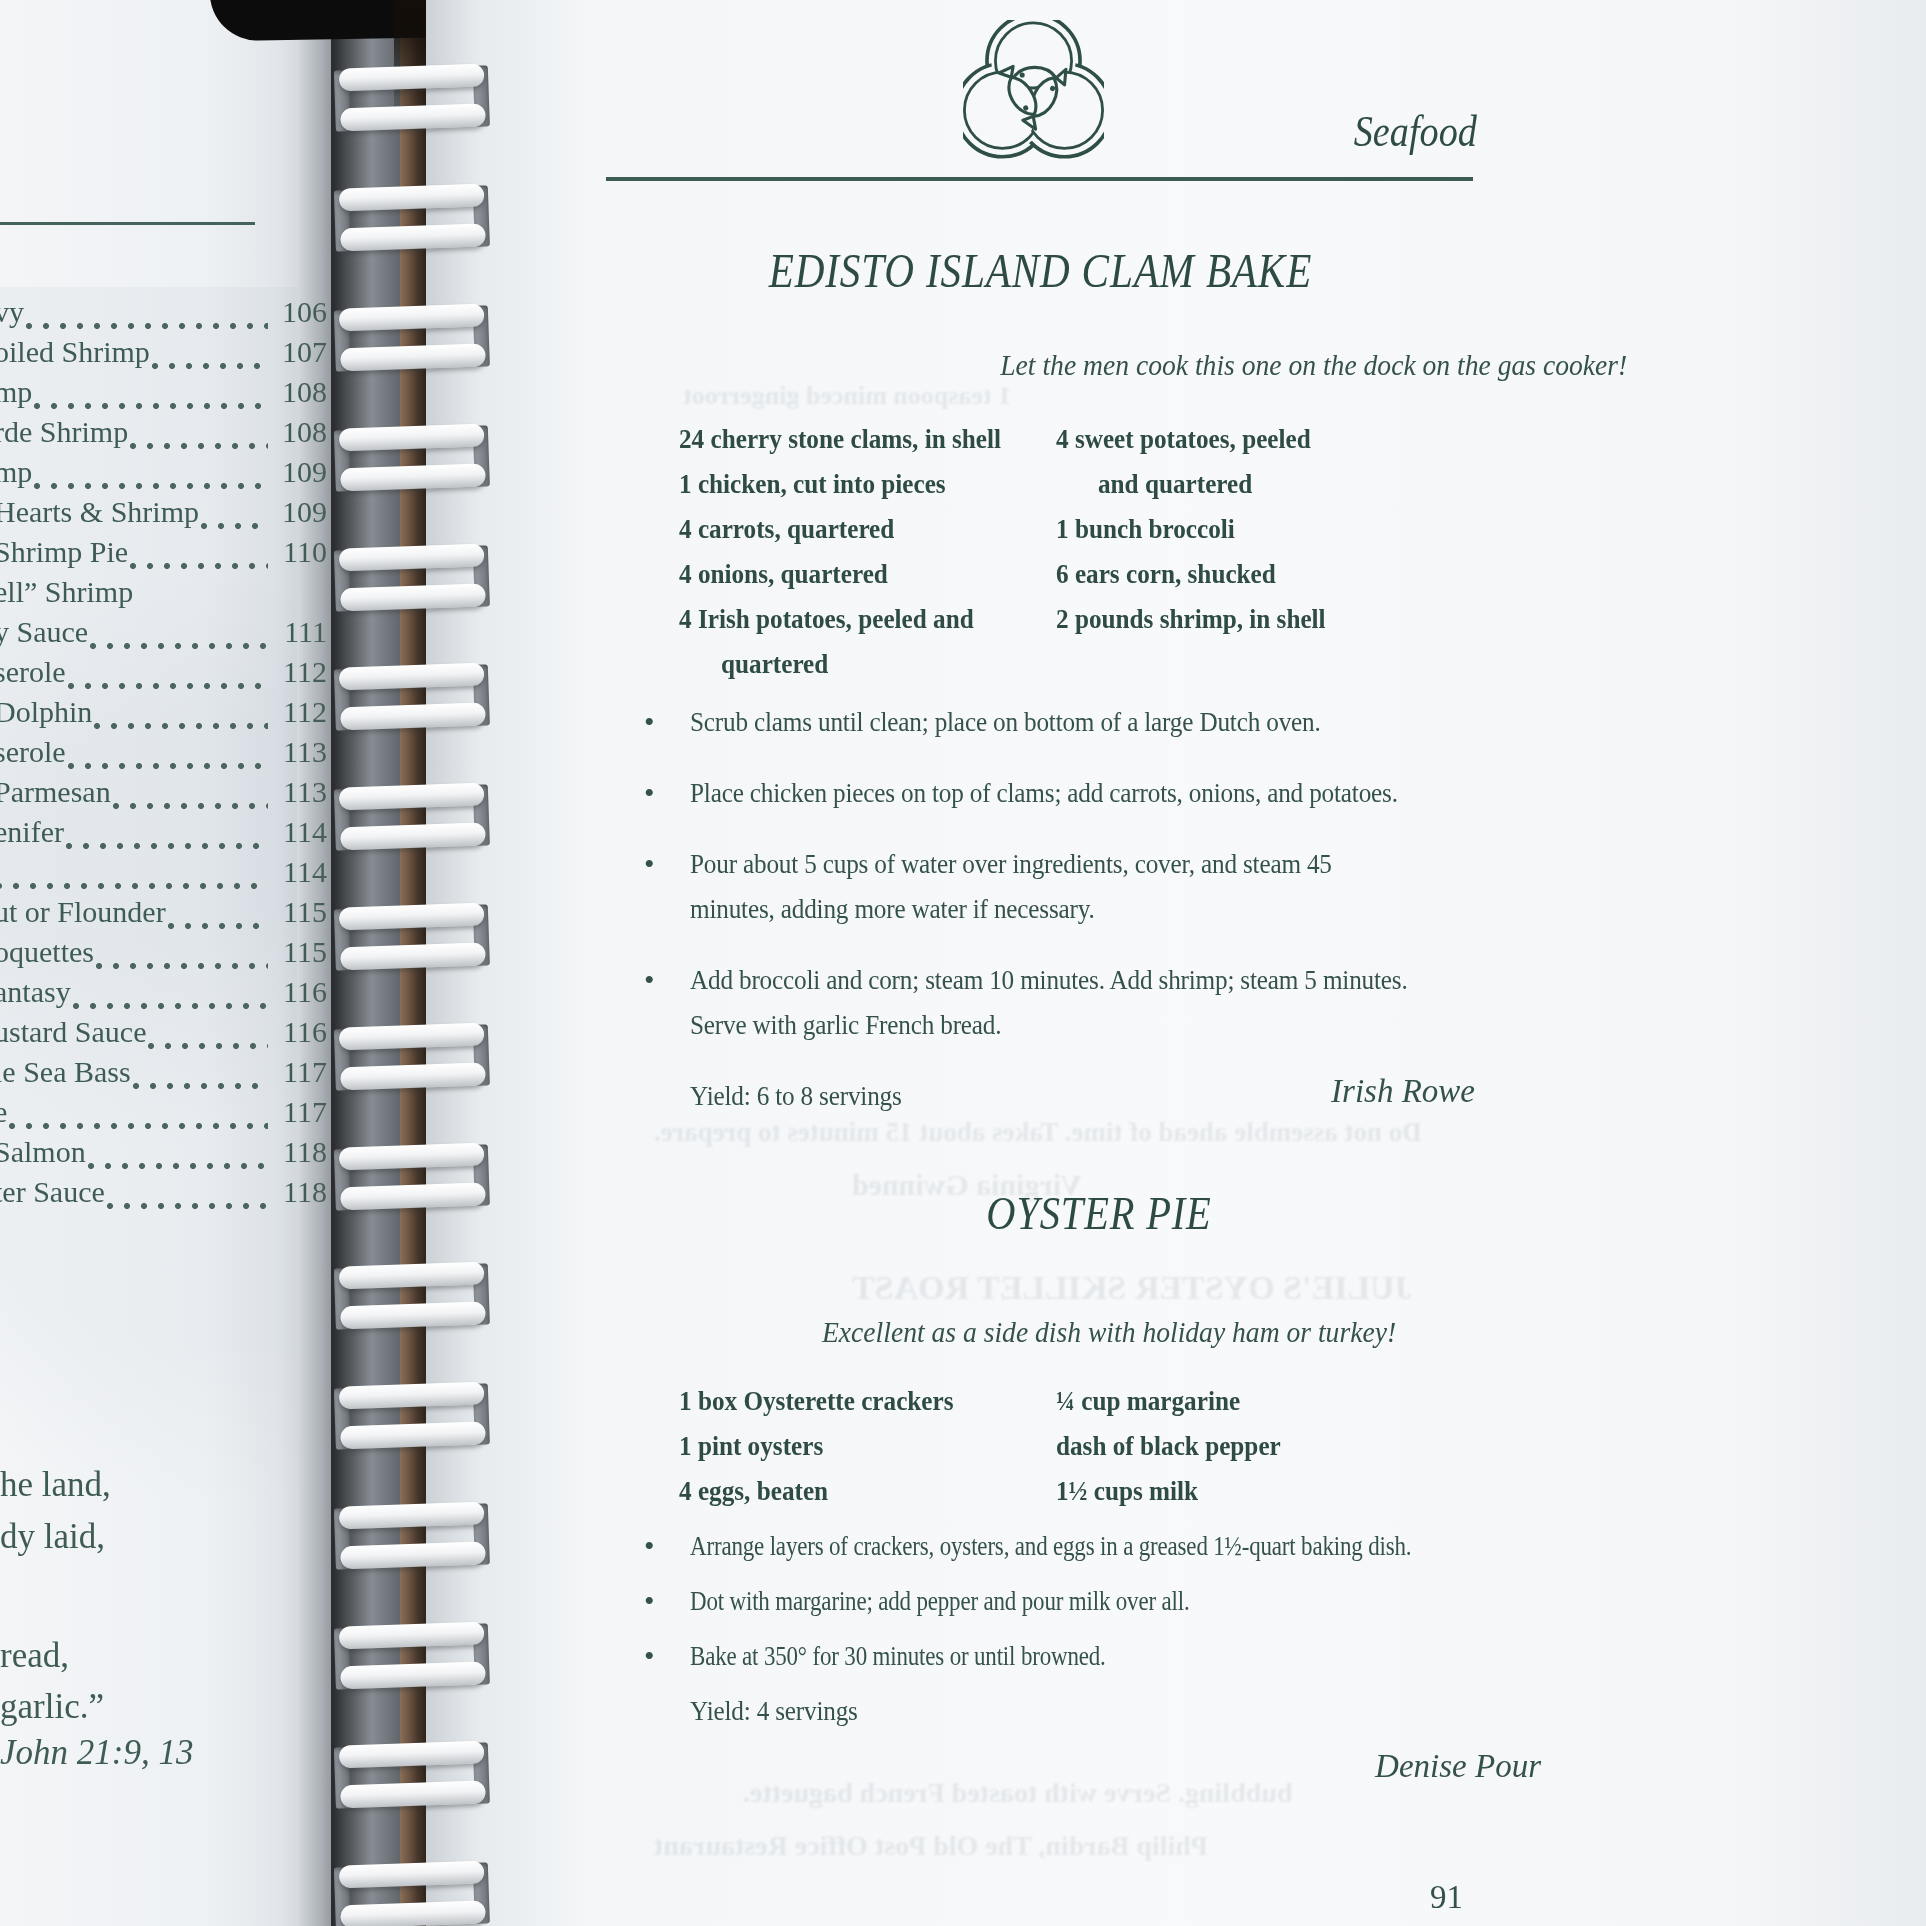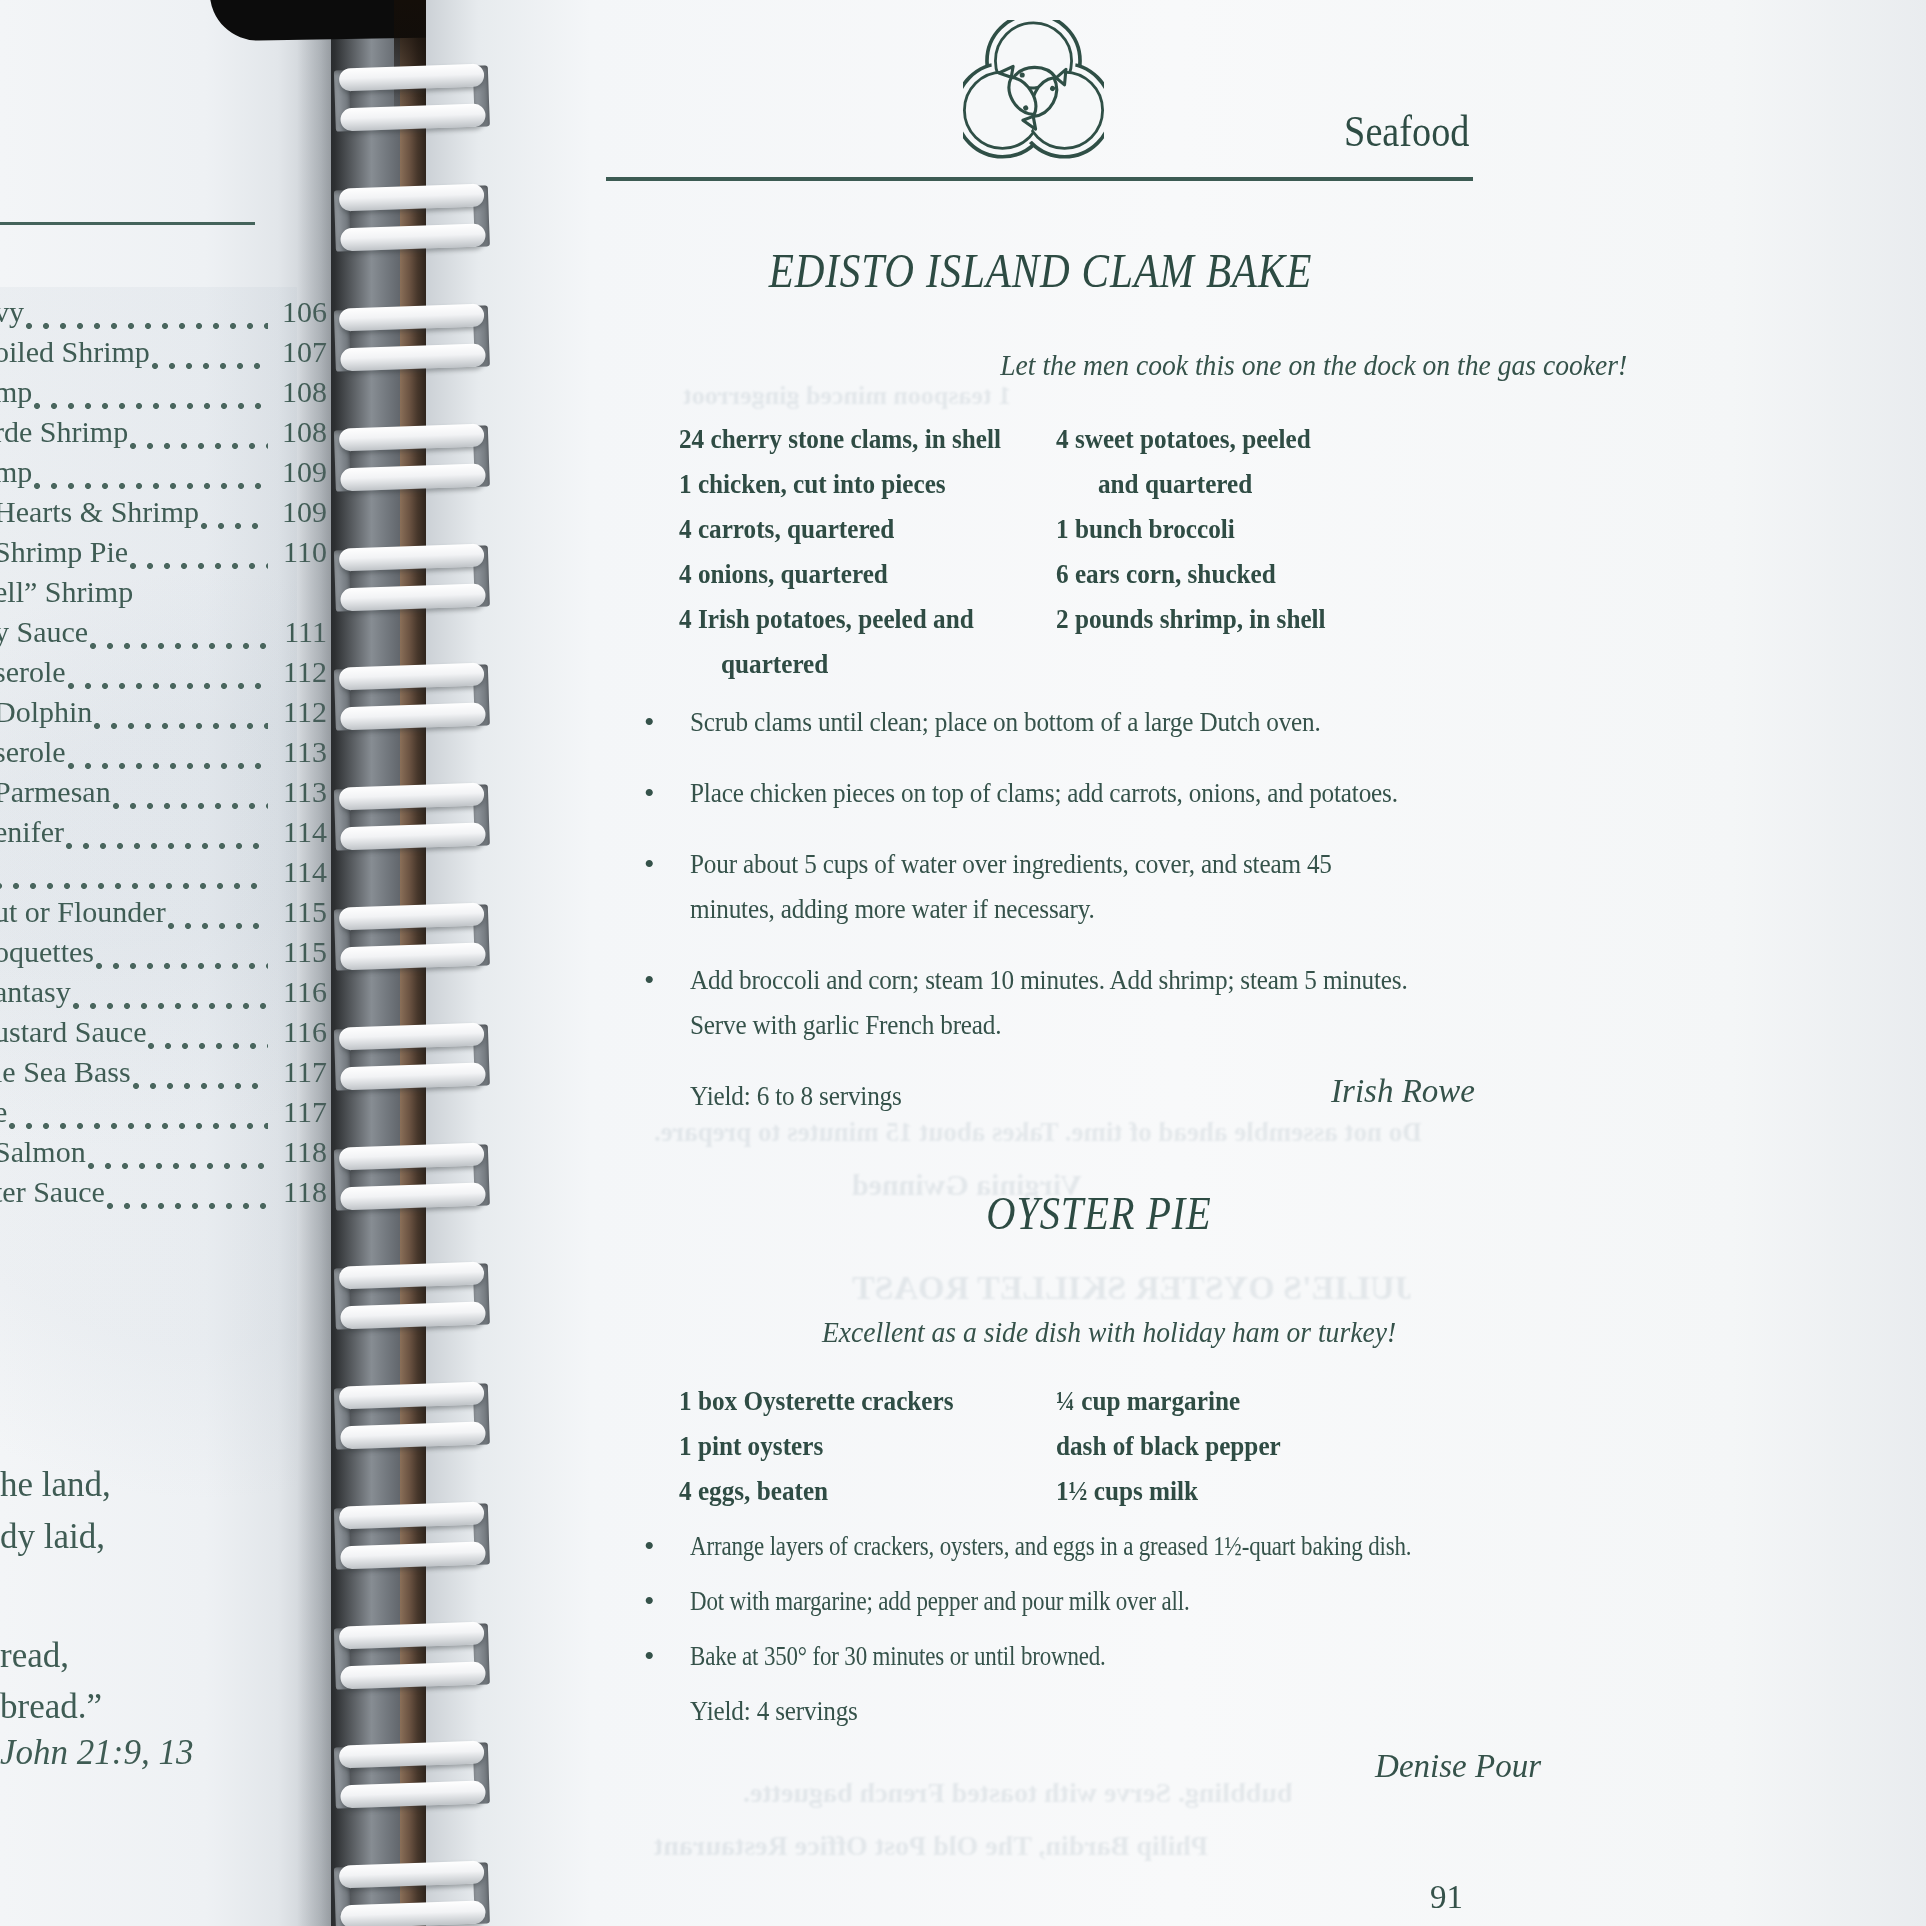--- a/index.html
+++ b/index.html
@@ -50,21 +50,21 @@
   .top-shadow-spine{
     position:absolute;left:394px;top:0;width:50px;height:129px;
     background:linear-gradient(180deg,#140e09 0%,rgba(20,14,9,0) 100%);
   }
   
   .right-page{
     position:absolute;left:426px;top:0;width:1501px;height:1927px;
     background:linear-gradient(90deg,#ccd1d6 0%,#e7ebee 3.5%,#f4f6f8 11%,#f8f9fa 50%,#f4f6f7 87%,#e9ecef 100%);
   }
   .right-page > *{position:absolute;}
-  .seafood{left:0;top:105px;width:1043px;text-align:right;font-size:45px;color:#2e4c44;}
+  .seafood{left:8px;top:105px;width:1043px;text-align:right;font-size:45px;color:#2e4c44;font-style:italic;}
   .seafood .sq{display:inline-block;transform:scaleX(.85);transform-origin:right center;}
   .hrule{left:180px;top:177px;width:867px;height:4px;background:#3c5b53;}
   .r-title{left:0;top:242px;width:1228px;text-align:center;font-style:italic;font-size:49px;color:#2d4b43;letter-spacing:1px;}
   .r-title .sq{display:inline-block;transform:scaleX(.84);transform-origin:center;}
   .r-sub{left:0;top:348px;width:1228px;text-align:right;font-style:italic;font-size:30px;color:#35524a;}
   .r-sub .sq{display:inline-block;transform:scaleX(.92);transform-origin:center;}
   .ing-col{font-weight:bold;font-size:28px;color:#2f4c44;}
   .ing-col .line{height:45px;line-height:45px;white-space:nowrap;}
   .ing-col .line.ind{padding-left:42px;}
   .ing-col .line .sq{display:inline-block;transform:scaleX(.9);transform-origin:left center;}
@@ -226,21 +226,21 @@
       <div class="toc-row">
         <span class="toc-text">ter Sauce</span>
         <span class="toc-dots"></span>
         <span class="toc-page">118</span>
       </div>
     </div>
   <div id="scripture">
       <div class="scripture-line" style="top: 1465px;">he land,</div>
       <div class="scripture-line" style="top: 1517px;">dy laid,</div>
       <div class="scripture-line" style="top: 1636px;">read,</div>
-      <div class="scripture-line" style="top: 1687px;">bread.”</div>
+      <div class="scripture-line" style="top: 1687px;">garlic.”</div>
       <div class="scripture-line it" style="top: 1733px;">John 21:9, 13</div>
     </div>
 </div>
 
 <div class="gutter"></div>
 <div class="spine-rod"></div>
 <div class="top-shadow"></div>
 <div class="top-shadow-spine"></div>
 
 <div class="right-page">

